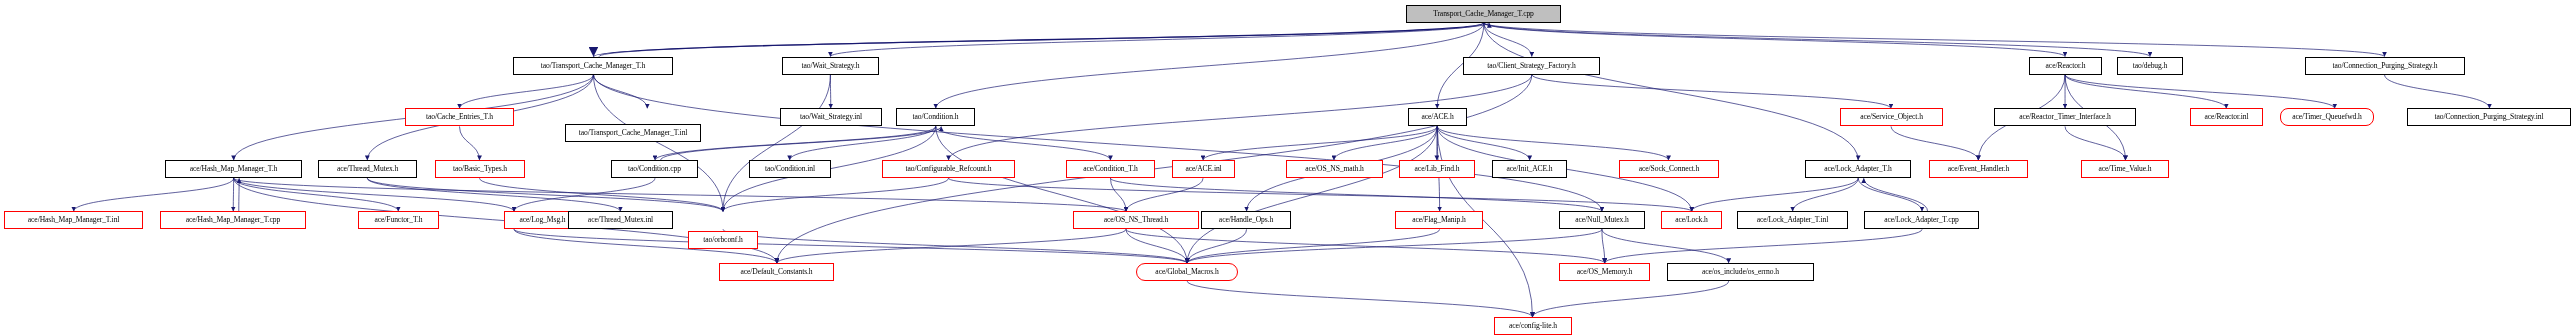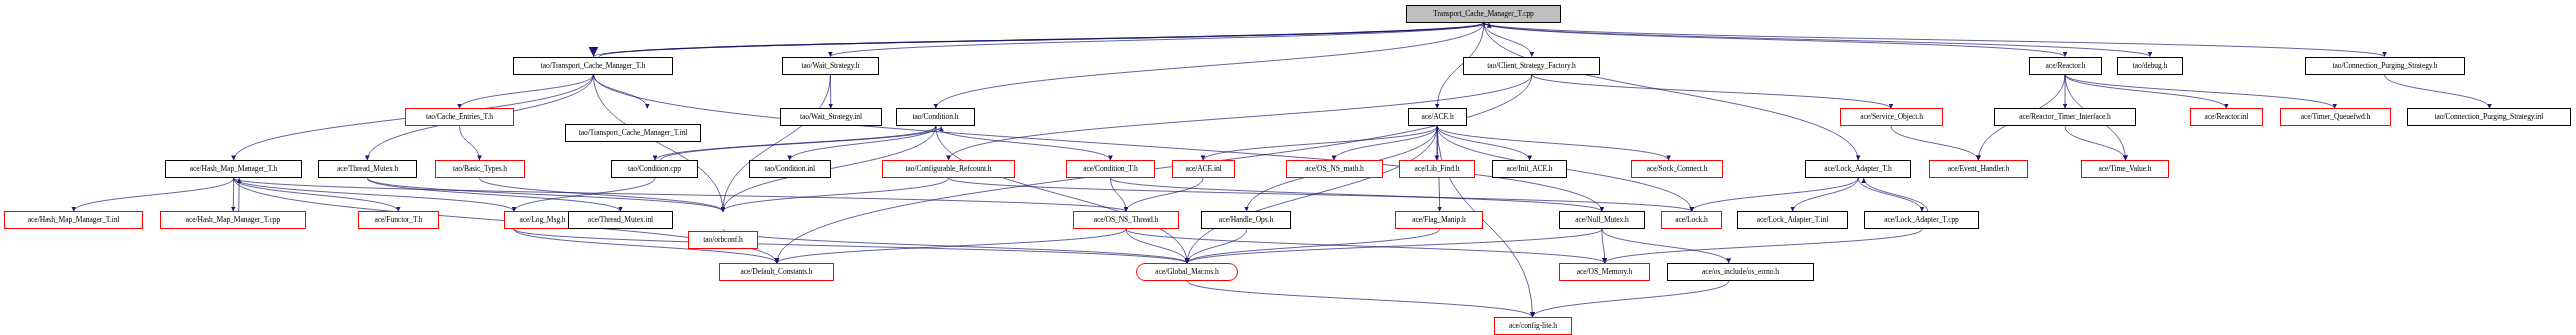--- a/index.html
+++ b/index.html
@@ -111,44 +111,44 @@
     <div class="node" style="left: 2117px; top: 57px; width: 66px;">tao/debug.h</div>
     <div class="node" style="left: 2305px; top: 57px; width: 160px;">tao/Connection_Purging_Strategy.h</div>
     <div class="node red" style="left: 405px; top: 108px; width: 109px;">tao/Cache_Entries_T.h</div>
     <div class="node" style="left: 565px; top: 124px; width: 136px;">tao/Transport_Cache_Manager_T.inl</div>
     <div class="node" style="left: 780px; top: 108px; width: 102px;">tao/Wait_Strategy.inl</div>
     <div class="node" style="left: 896px; top: 108px; width: 79px;">tao/Condition.h</div>
     <div class="node" style="left: 1408px; top: 108px; width: 59px;">ace/ACE.h</div>
     <div class="node red" style="left: 1840px; top: 108px; width: 103px;">ace/Service_Object.h</div>
     <div class="node" style="left: 1994px; top: 108px; width: 142px;">ace/Reactor_Timer_Interface.h</div>
     <div class="node red" style="left: 2190px; top: 108px; width: 73px;">ace/Reactor.inl</div>
-    <div class="node red" style="left: 2280px; top: 108px; width: 111px;">ace/Timer_Queuefwd.h</div>
+    <div class="node red" style="left: 2280px; top: 108px; width: 94px; border-radius: 8px;">ace/Timer_Queuefwd.h</div>
     <div class="node" style="left: 2407px; top: 108px; width: 164px;">tao/Connection_Purging_Strategy.inl</div>
     <div class="node" style="left: 165px; top: 160px; width: 137px;">ace/Hash_Map_Manager_T.h</div>
     <div class="node" style="left: 318px; top: 160px; width: 99px;">ace/Thread_Mutex.h</div>
     <div class="node red" style="left: 435px; top: 160px; width: 90px;">tao/Basic_Types.h</div>
     <div class="node" style="left: 611px; top: 160px; width: 87px;">tao/Condition.cpp</div>
     <div class="node" style="left: 749px; top: 160px; width: 82px;">tao/Condition.inl</div>
     <div class="node red" style="left: 882px; top: 160px; width: 133px;">tao/Configurable_Refcount.h</div>
     <div class="node red" style="left: 1066px; top: 160px; width: 89px;">ace/Condition_T.h</div>
     <div class="node red" style="left: 1172px; top: 160px; width: 63px;">ace/ACE.inl</div>
     <div class="node red" style="left: 1286px; top: 160px; width: 97px;">ace/OS_NS_math.h</div>
     <div class="node red" style="left: 1399px; top: 160px; width: 76px;">ace/Lib_Find.h</div>
     <div class="node" style="left: 1492px; top: 160px; width: 75px;">ace/Init_ACE.h</div>
-    <div class="node red" style="left: 1619px; top: 160px; width: 92px; margin-left: 12px;">ace/Sock_Connect.h</div>
+    <div class="node red" style="left: 1619px; top: 160px; width: 100px;">ace/Sock_Connect.h</div>
     <div class="node" style="left: 1805px; top: 160px; width: 106px;">ace/Lock_Adapter_T.h</div>
     <div class="node red" style="left: 1929px; top: 160px; width: 99px;">ace/Event_Handler.h</div>
     <div class="node red" style="left: 2081px; top: 160px; width: 88px;">ace/Time_Value.h</div>
     <div class="node red" style="left: 4.1px; top: 211px; width: 139px;">ace/Hash_Map_Manager_T.inl</div>
     <div class="node red" style="left: 160px; top: 211px; width: 146px;">ace/Hash_Map_Manager_T.cpp</div>
     <div class="node red" style="left: 358px; top: 211px; width: 81px;">ace/Functor_T.h</div>
     <div class="node red" style="left: 475px; top: 211px; width: 77px; margin-left: 29px;">ace/Log_Msg.h</div>
     <div class="node" style="left: 568px; top: 211px; width: 105px;">ace/Thread_Mutex.inl</div>
     <div class="node red" style="left: 688px; top: 211px; width: 70px; margin-top: 20px;">tao/orbconf.h</div>
-    <div class="node red" style="left: 1073px; top: 211px; width: 106px;">ace/OS_NS_Thread.h</div>
+    <div class="node red" style="left: 1073px; top: 211px; width: 126px;">ace/OS_NS_Thread.h</div>
     <div class="node" style="left: 1201px; top: 211px; width: 90px;">ace/Handle_Ops.h</div>
     <div class="node red" style="left: 1395px; top: 211px; width: 88px;">ace/Flag_Manip.h</div>
     <div class="node" style="left: 1559px; top: 211px; width: 86px;">ace/Null_Mutex.h</div>
     <div class="node red" style="left: 1661px; top: 211px; width: 61px;">ace/Lock.h</div>
     <div class="node" style="left: 1737px; top: 211px; width: 111px;">ace/Lock_Adapter_T.inl</div>
     <div class="node" style="left: 1864px; top: 211px; width: 115px;">ace/Lock_Adapter_T.cpp</div>
     <div class="node red" style="left: 719px; top: 263px; width: 115px;">ace/Default_Constants.h</div>
     <div class="node red" style="left: 1136px; top: 263px; width: 102px; border-radius: 9px;">ace/Global_Macros.h</div>
     <div class="node red" style="left: 1559px; top: 263px; width: 91px;">ace/OS_Memory.h</div>
     <div class="node" style="left: 1667px; top: 263px; width: 147px;">ace/os_include/os_errno.h</div>

